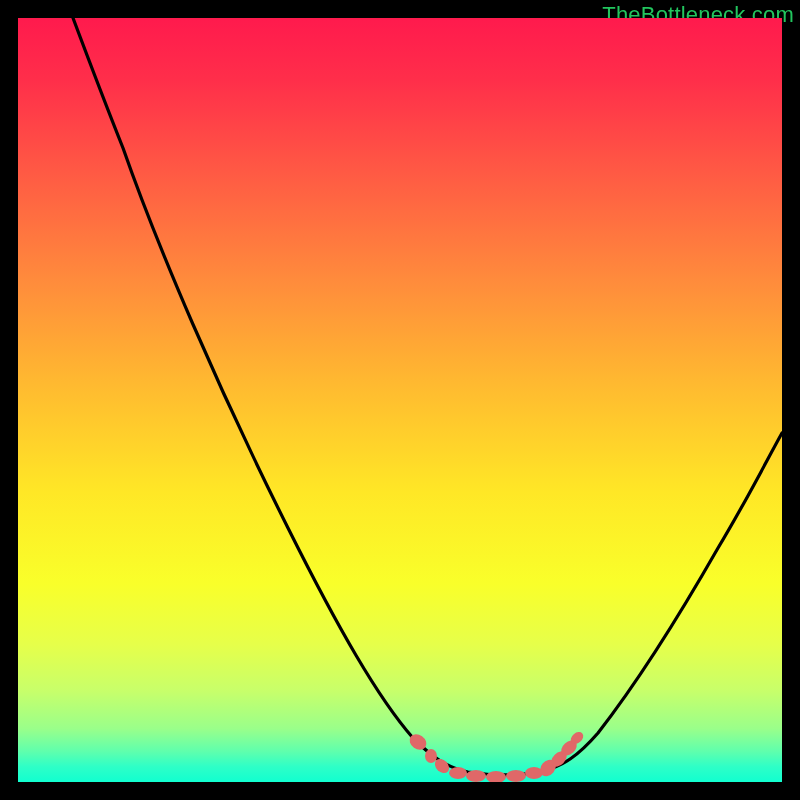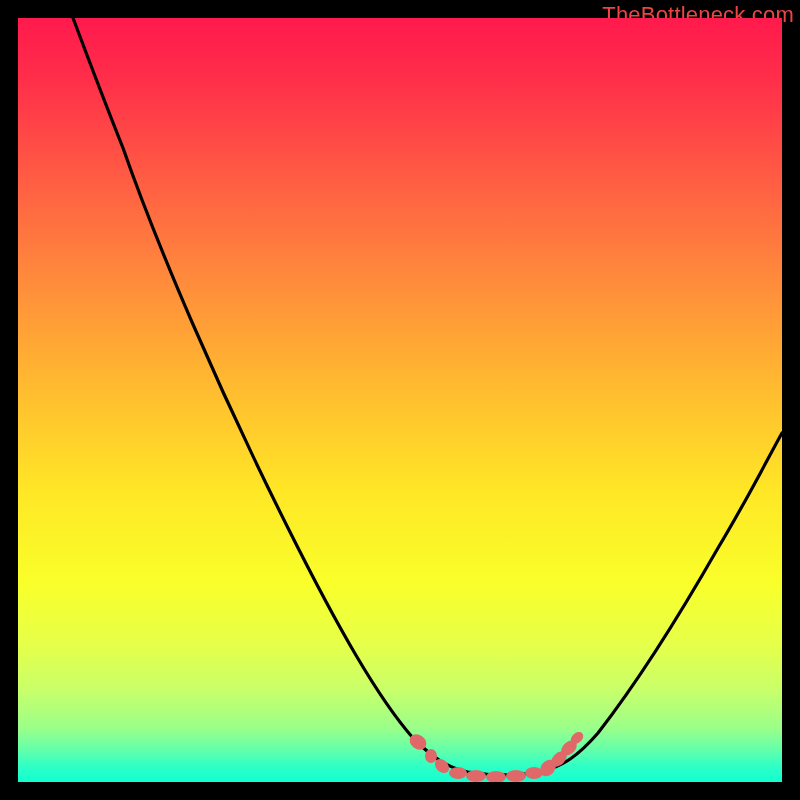--- a/index.html
+++ b/index.html
@@ -39,21 +39,21 @@
       #9aff8a 93%,
       #5fffad 96%,
       #2effc7 98%,
       #11ffd0 100%
     );
   }
   .watermark {
     position: absolute;
     top: 2px;
     right: 6px;
-    color: #ef4444;
+    color: #22c55e;
     font-size: 22px;
     font-weight: 500;
     letter-spacing: 0.2px;
     user-select: none;
   }
   svg.curve {
     position: absolute;
     left: 0;
     top: 0;
     width: 764px;

